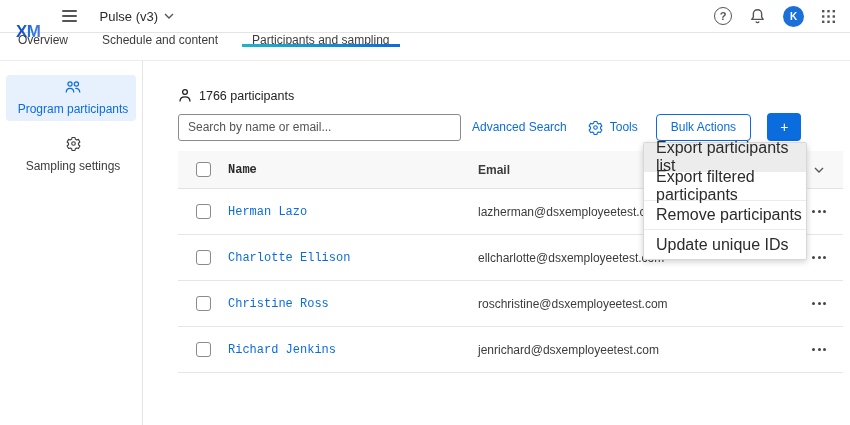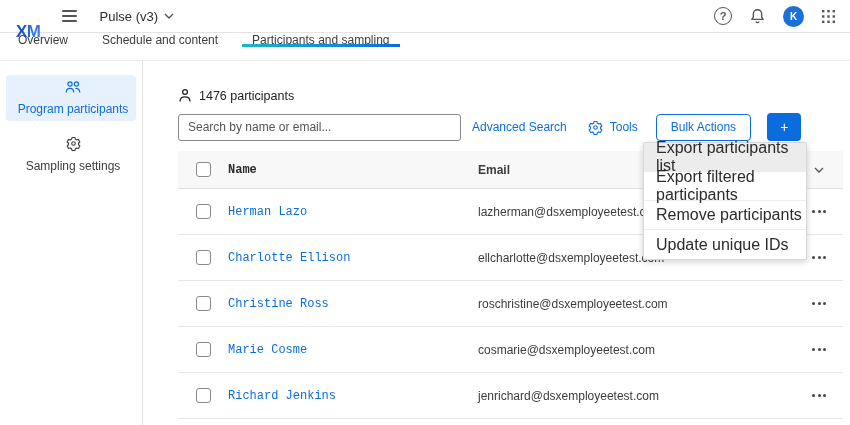--- a/index.html
+++ b/index.html
@@ -177,21 +177,21 @@
 
     <div class="count-row">
       <span>
         <svg width="14" height="15" viewBox="0 0 14 15">
             <g fill="none" stroke="#222" stroke-width="1.3">
               <circle cx="7" cy="4" r="2.4"></circle>
               <path d="M2 13.5c0-3 2.1-4.6 5-4.6s5 1.6 5 4.6"></path>
             </g>
           </svg>
       </span>
-      <span>1476 participants</span>
+      <span>1766 participants</span>
     </div>
 
     <div class="controls-row">
       <input class="search-input" type="text" placeholder="Search by name or email..." style="">
       <span class="link adv-link">Advanced Search</span>
       <span class="link tools-link">
         <span>
           <svg width="15" height="15" viewBox="0 0 16 16">
               <path d="M9.6 1.6H6.4l-.4 1.9c-.5.2-.9.4-1.3.7l-1.9-.6-1.6 2.8 1.5 1.3a5.6 5.6 0 0 0 0 1.6l-1.5 1.3 1.6 2.8 1.9-.6c.4.3.8.5 1.3.7l.4 1.9h3.2l.4-1.9c.5-.2.9-.4 1.3-.7l1.9.6 1.6-2.8-1.5-1.3a5.6 5.6 0 0 0 0-1.6l1.5-1.3-1.6-2.8-1.9.6c-.4-.3-.8-.5-1.3-.7z" fill="none" stroke="#0b6cde" stroke-width="1.2" stroke-linejoin="round"></path>
               <circle cx="8" cy="8" r="1.9" fill="none" stroke="#0b6cde" stroke-width="1.2"></circle>
@@ -260,34 +260,20 @@
               <i></i>
               <i></i>
               <i></i>
             </div>
           </div>
       </div>
       <div class="trow">
         <div class="col-check">
             <div class="checkbox"></div>
           </div>
-        <div class="col-name"><span class="name-link">Marie Cosme</span></div>
-        <div class="col-email">cosmarie@dsxemployeetest.com</div>
-        <div class="col-actions">
-            <div class="dots">
-              <i></i>
-              <i></i>
-              <i></i>
-            </div>
-          </div>
-      </div>
-      <div class="trow">
-        <div class="col-check">
-            <div class="checkbox"></div>
-          </div>
         <div class="col-name"><span class="name-link">Richard Jenkins</span></div>
         <div class="col-email">jenrichard@dsxemployeetest.com</div>
         <div class="col-actions">
             <div class="dots">
               <i></i>
               <i></i>
               <i></i>
             </div>
           </div>
       </div>

